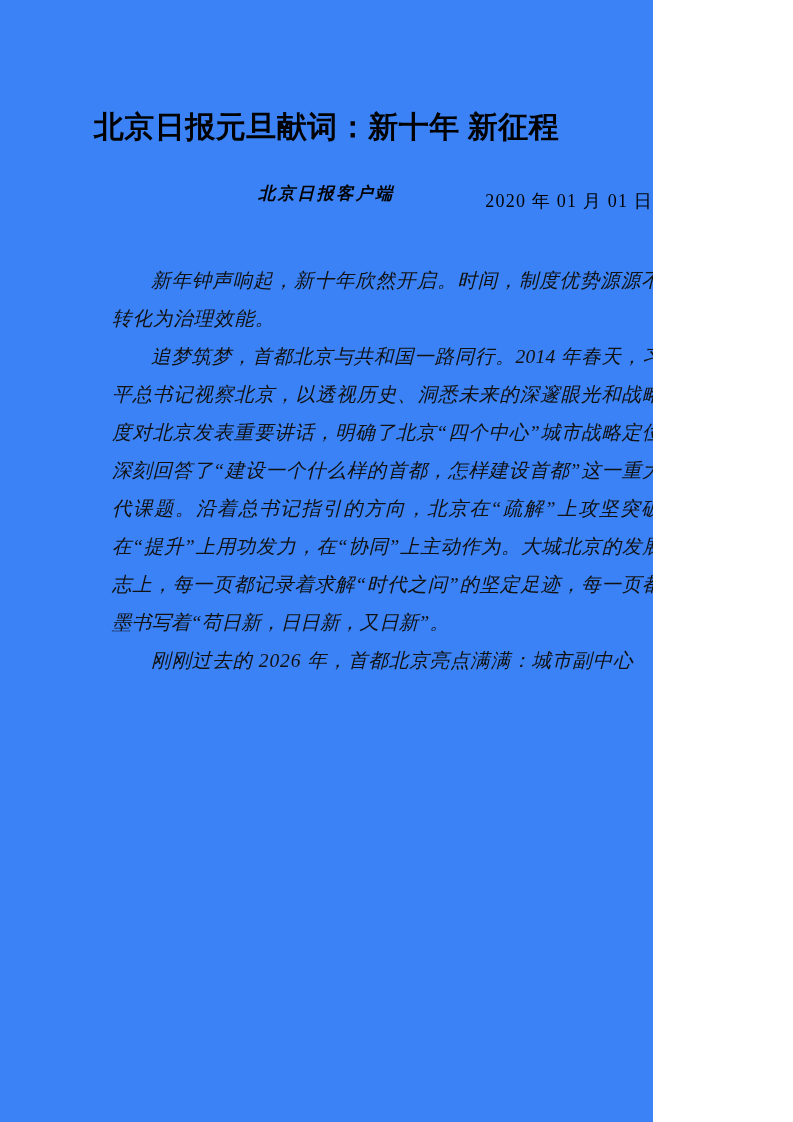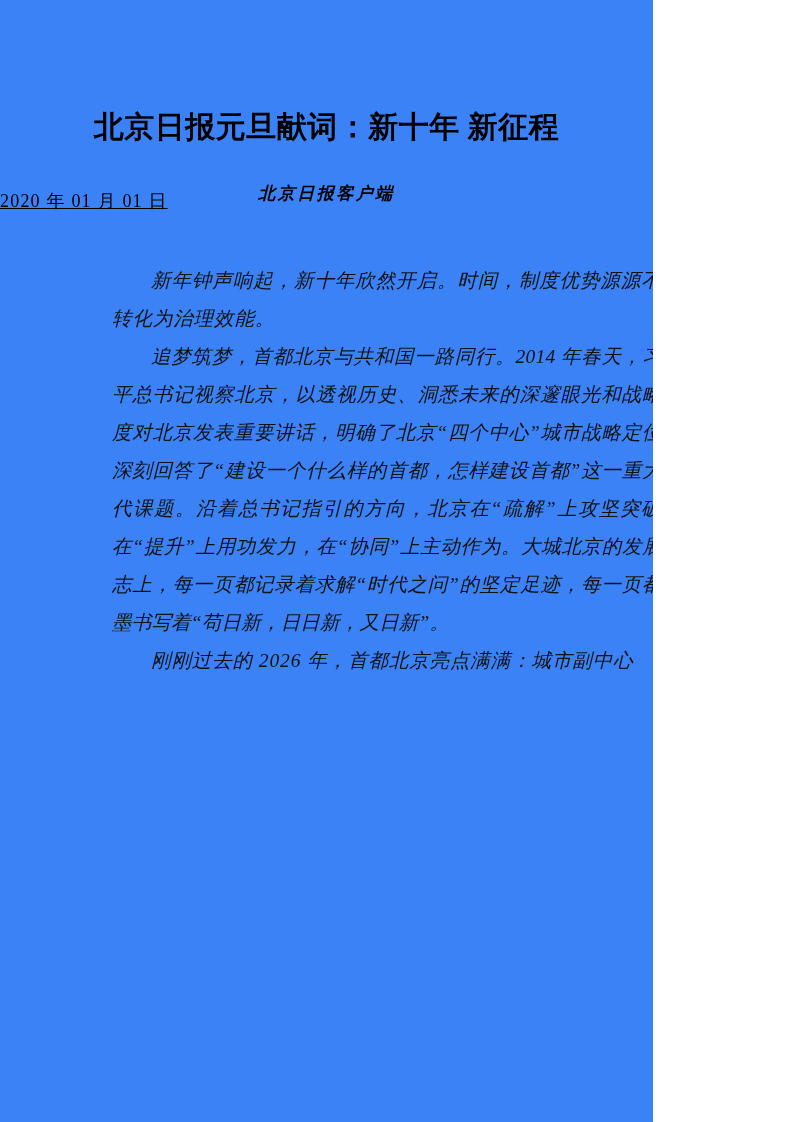--- a/index.html
+++ b/index.html
@@ -41,27 +41,26 @@
     line-height: 24px;
     color: #000000;
     letter-spacing: 2.5px;
     margin-top: 36px;
   }
   .doc-date {
     position: absolute;
     left: 0;
     right: 0;
     top: 188px;
-    text-align: left;
+    text-align: right;
     font-family: "Liberation Serif", "DejaVu Serif", serif;
     font-size: 18px;
     line-height: 26px;
     color: #000000;
     letter-spacing: 1.2px;
-    text-decoration: underline;
   }
   .doc-body {
     position: absolute;
     left: 112px;
     top: 262px;
     width: 570px;
     font-family: "Liberation Serif", "DejaVu Serif", serif;
     font-style: italic;
     font-size: 19.5px;
     line-height: 38px;

